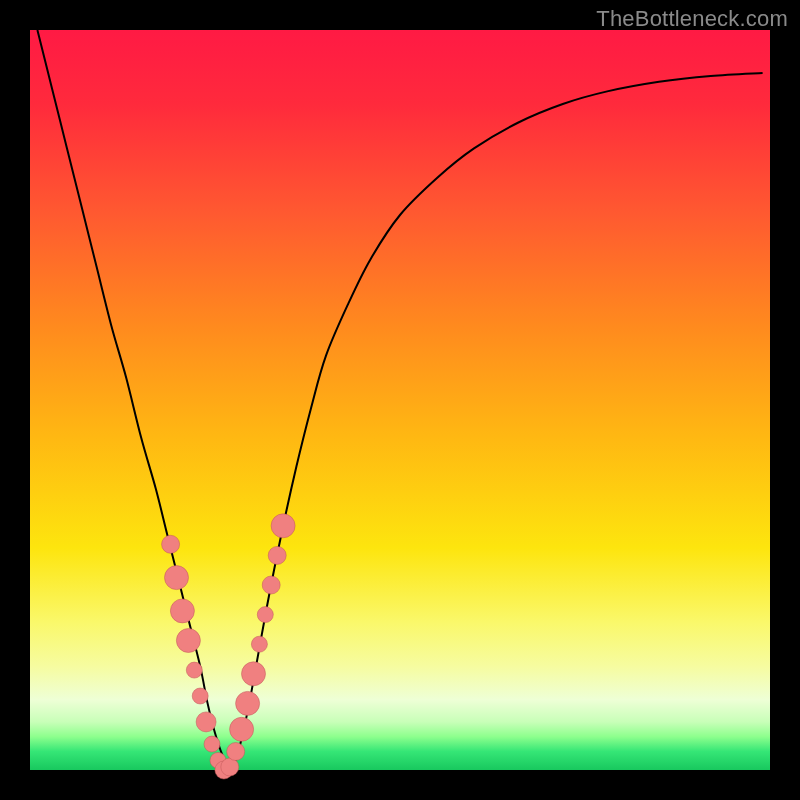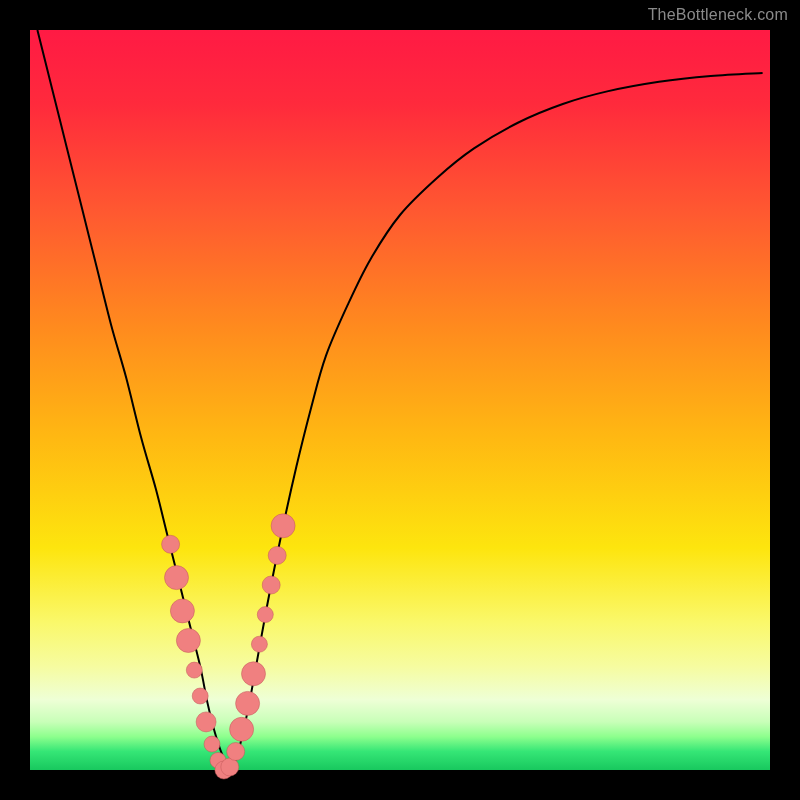--- a/index.html
+++ b/index.html
@@ -24,21 +24,21 @@
   top: 30px;
   width: 740px;
   height: 740px;
   
 }
 .watermark {
   position: absolute;
   top: 6px;
   right: 12px;
   font-family: Arial, Helvetica, sans-serif;
-  font-size: 16px;
+  font-size: 22px;
   font-weight: 500;
   color: #8a8a8a;
   letter-spacing: 0.2px;
 }
 svg.curve {
   position: absolute;
   left: 30px;
   top: 30px;
   width: 740px;
   height: 740px;

